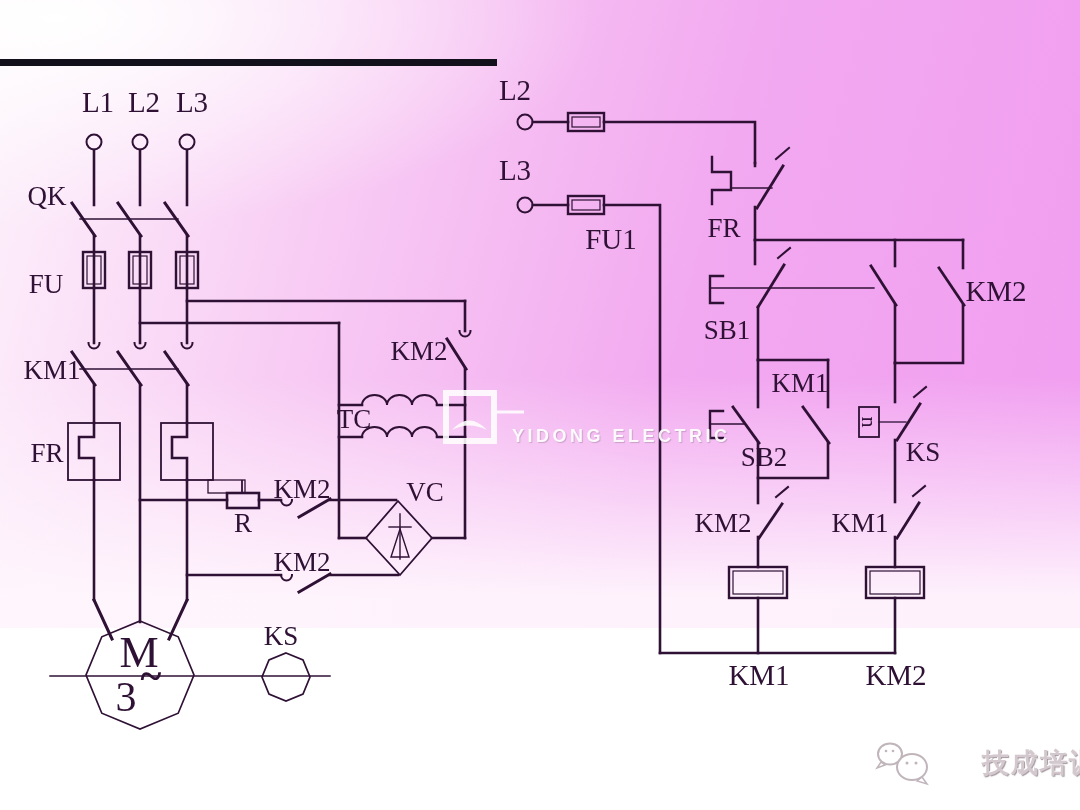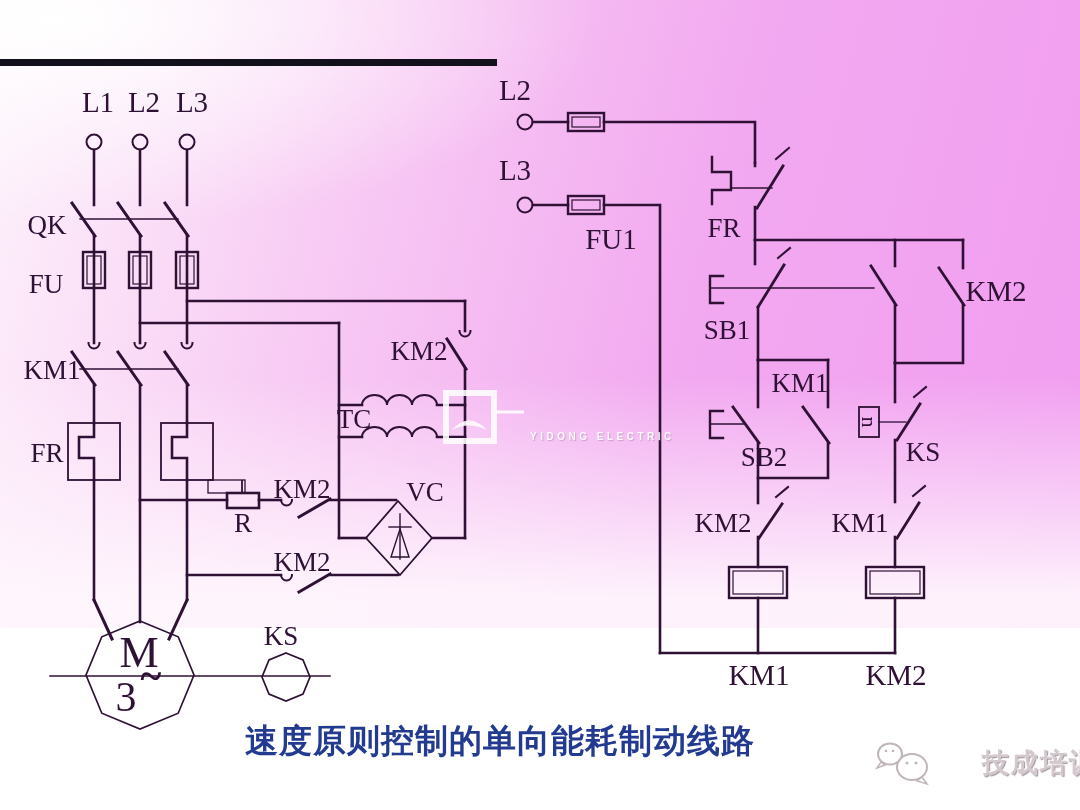--- a/index.html
+++ b/index.html
@@ -25,22 +25,22 @@
   .title{
     position:absolute;left:500px;top:741px;transform:translate(-50%,-50%);
     color:#223a8f;font-size:33px;font-weight:bold;letter-spacing:1px;white-space:nowrap;
   }
   .wm-cn{
     position:absolute;left:527px;top:411px;transform:translate(0,-50%);
     color:rgba(255,255,255,0.92);font-size:34px;font-weight:bold;letter-spacing:6px;
     text-shadow:1px 1px 1px rgba(150,120,150,0.45);white-space:nowrap;
   }
   .wm-en{
-    position:absolute;left:530px;top:436px;transform:translate(0,-50%);
-    color:rgba(255,255,255,0.92);font-size:10px;font-weight:bold;letter-spacing:3.5px;
+    position:absolute;left:512px;top:436px;transform:translate(0,-50%);
+    color:rgba(255,255,255,0.92);font-size:18px;font-weight:bold;letter-spacing:3.5px;
     font-family:"Liberation Sans",sans-serif;
     text-shadow:1px 1px 1px rgba(150,120,150,0.45);white-space:nowrap;
   }
   .footer-logo-text{
     position:absolute;left:992px;top:763px;transform:translate(-50%,-50%);
     color:#d3c8cd;font-size:27px;font-weight:bold;letter-spacing:2px;
     text-shadow:-1px -1px 0 rgba(255,255,255,0.9),1px 1px 1px rgba(140,125,132,0.8);
     white-space:nowrap;
     margin-left:48px;
   }
@@ -221,21 +221,21 @@
       <ellipse cx="912" cy="767" rx="15" ry="13" stroke-width="2"></ellipse>
       <path d="M922,777 l5,7 l-10,-3 z" stroke-width="1.5"></path>
       <circle cx="907" cy="763" r="1.5" fill="#b9adb3" stroke="none"></circle>
       <circle cx="916" cy="763" r="1.5" fill="#b9adb3" stroke="none"></circle>
     </g>
   </svg>
 
   <span class="lbl big" style="left:98px;top:102px">L1</span>
   <span class="lbl big" style="left:144px;top:102px">L2</span>
   <span class="lbl big" style="left:192px;top:102px">L3</span>
-  <span class="lbl" style="left:47px;top:225px">QK</span>
+  <span class="lbl" style="left:47px;top:196px">QK</span>
   <span class="lbl" style="left:46px;top:284px">FU</span>
   <span class="lbl" style="left:52px;top:370px">KM1</span>
   <span class="lbl" style="left:47px;top:453px">FR</span>
   <span class="lbl" style="left:419px;top:351px">KM2</span>
   <span class="lbl" style="left:354px;top:419px">TC</span>
   <span class="lbl" style="left:302px;top:489px">KM2</span>
   <span class="lbl" style="left:243px;top:523px">R</span>
   <span class="lbl" style="left:425px;top:492px">VC</span>
   <span class="lbl" style="left:302px;top:562px">KM2</span>
   <span class="lbl motor-m" style="left:139px;top:653px">M</span>
@@ -251,16 +251,15 @@
   <span class="lbl" style="left:800px;top:383px">KM1</span>
   <span class="lbl" style="left:764px;top:457px">SB2</span>
   <span class="lbl big" style="left:996px;top:291px">KM2</span>
   <span class="lbl rot" style="left:869px;top:422px">n</span>
   <span class="lbl" style="left:923px;top:452px">KS</span>
   <span class="lbl" style="left:723px;top:523px">KM2</span>
   <span class="lbl" style="left:860px;top:523px">KM1</span>
   <span class="lbl big" style="left:759px;top:675px">KM1</span>
   <span class="lbl big" style="left:896px;top:675px">KM2</span>
 
-  <div class="title">速度原则控制的单向能耗制动线路</div>
   <div class="wm-en">YIDONG ELECTRIC</div>
   <div class="footer-logo-text">技成培训</div>
 </div>
 
 </body></html>

